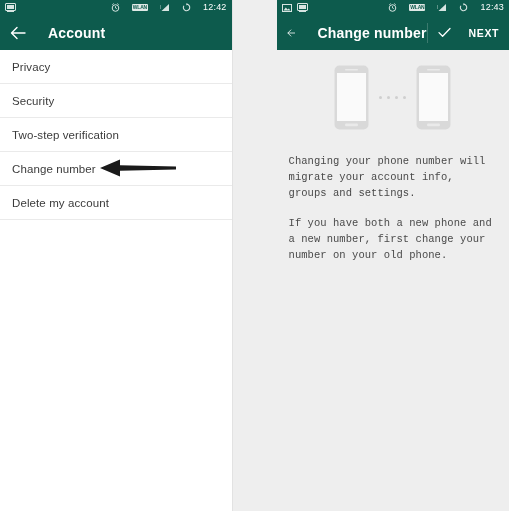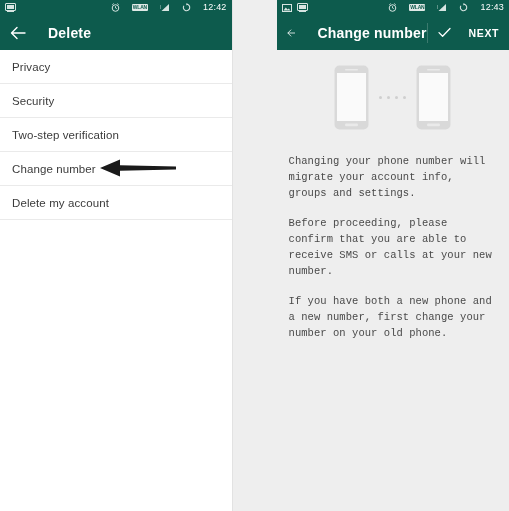--- a/index.html
+++ b/index.html
@@ -206,21 +206,21 @@
           <path d="M4.5 0 L4.5 2.6 L6.2 1.3 Z" fill="#e8f0ee"></path>
         </svg>
         <span class="status-time">12:42</span>
       </div>
     </div>
 
     <div class="appbar">
       <svg width="16" height="14" viewBox="0 0 16 14">
         <path d="M15 7 H2 M7 1.5 L1.5 7 L7 12.5" stroke="#ffffff" stroke-width="1.4" fill="none" stroke-linecap="round" stroke-linejoin="round"></path>
       </svg>
-      <span class="appbar-title">Delete</span>
+      <span class="appbar-title">Account</span>
     </div>
 
     <div class="list">
       <div class="list-item">
         <span class="list-item-label">Privacy</span>
       </div>
       <div class="list-item">
         <span class="list-item-label">Security</span>
       </div>
       <div class="list-item">
@@ -303,18 +303,17 @@
       <svg width="35" height="65" viewBox="0 0 35 65">
         <rect x="0.5" y="0.5" width="34" height="64" rx="5" fill="#d9d9d9"></rect>
         <rect x="3" y="8" width="29" height="48" fill="#fafafa"></rect>
         <rect x="11" y="4" width="13" height="1.6" rx="0.8" fill="#eaeaea"></rect>
         <rect x="11" y="58.6" width="13" height="2.6" rx="1.3" fill="#eaeaea"></rect>
       </svg>
     </div>
 
     <div class="body-text">
       <p class="para">Changing your phone number will migrate your account info, groups and settings.</p>
-      <p class="para">Before proceeding, please confirm that you are able to receive SMS or calls at your new number.</p>
       <p class="para">If you have both a new phone and a new number, first change your number on your old phone.</p>
     </div>
 
   </div>
 </div>
 
 </body></html>

